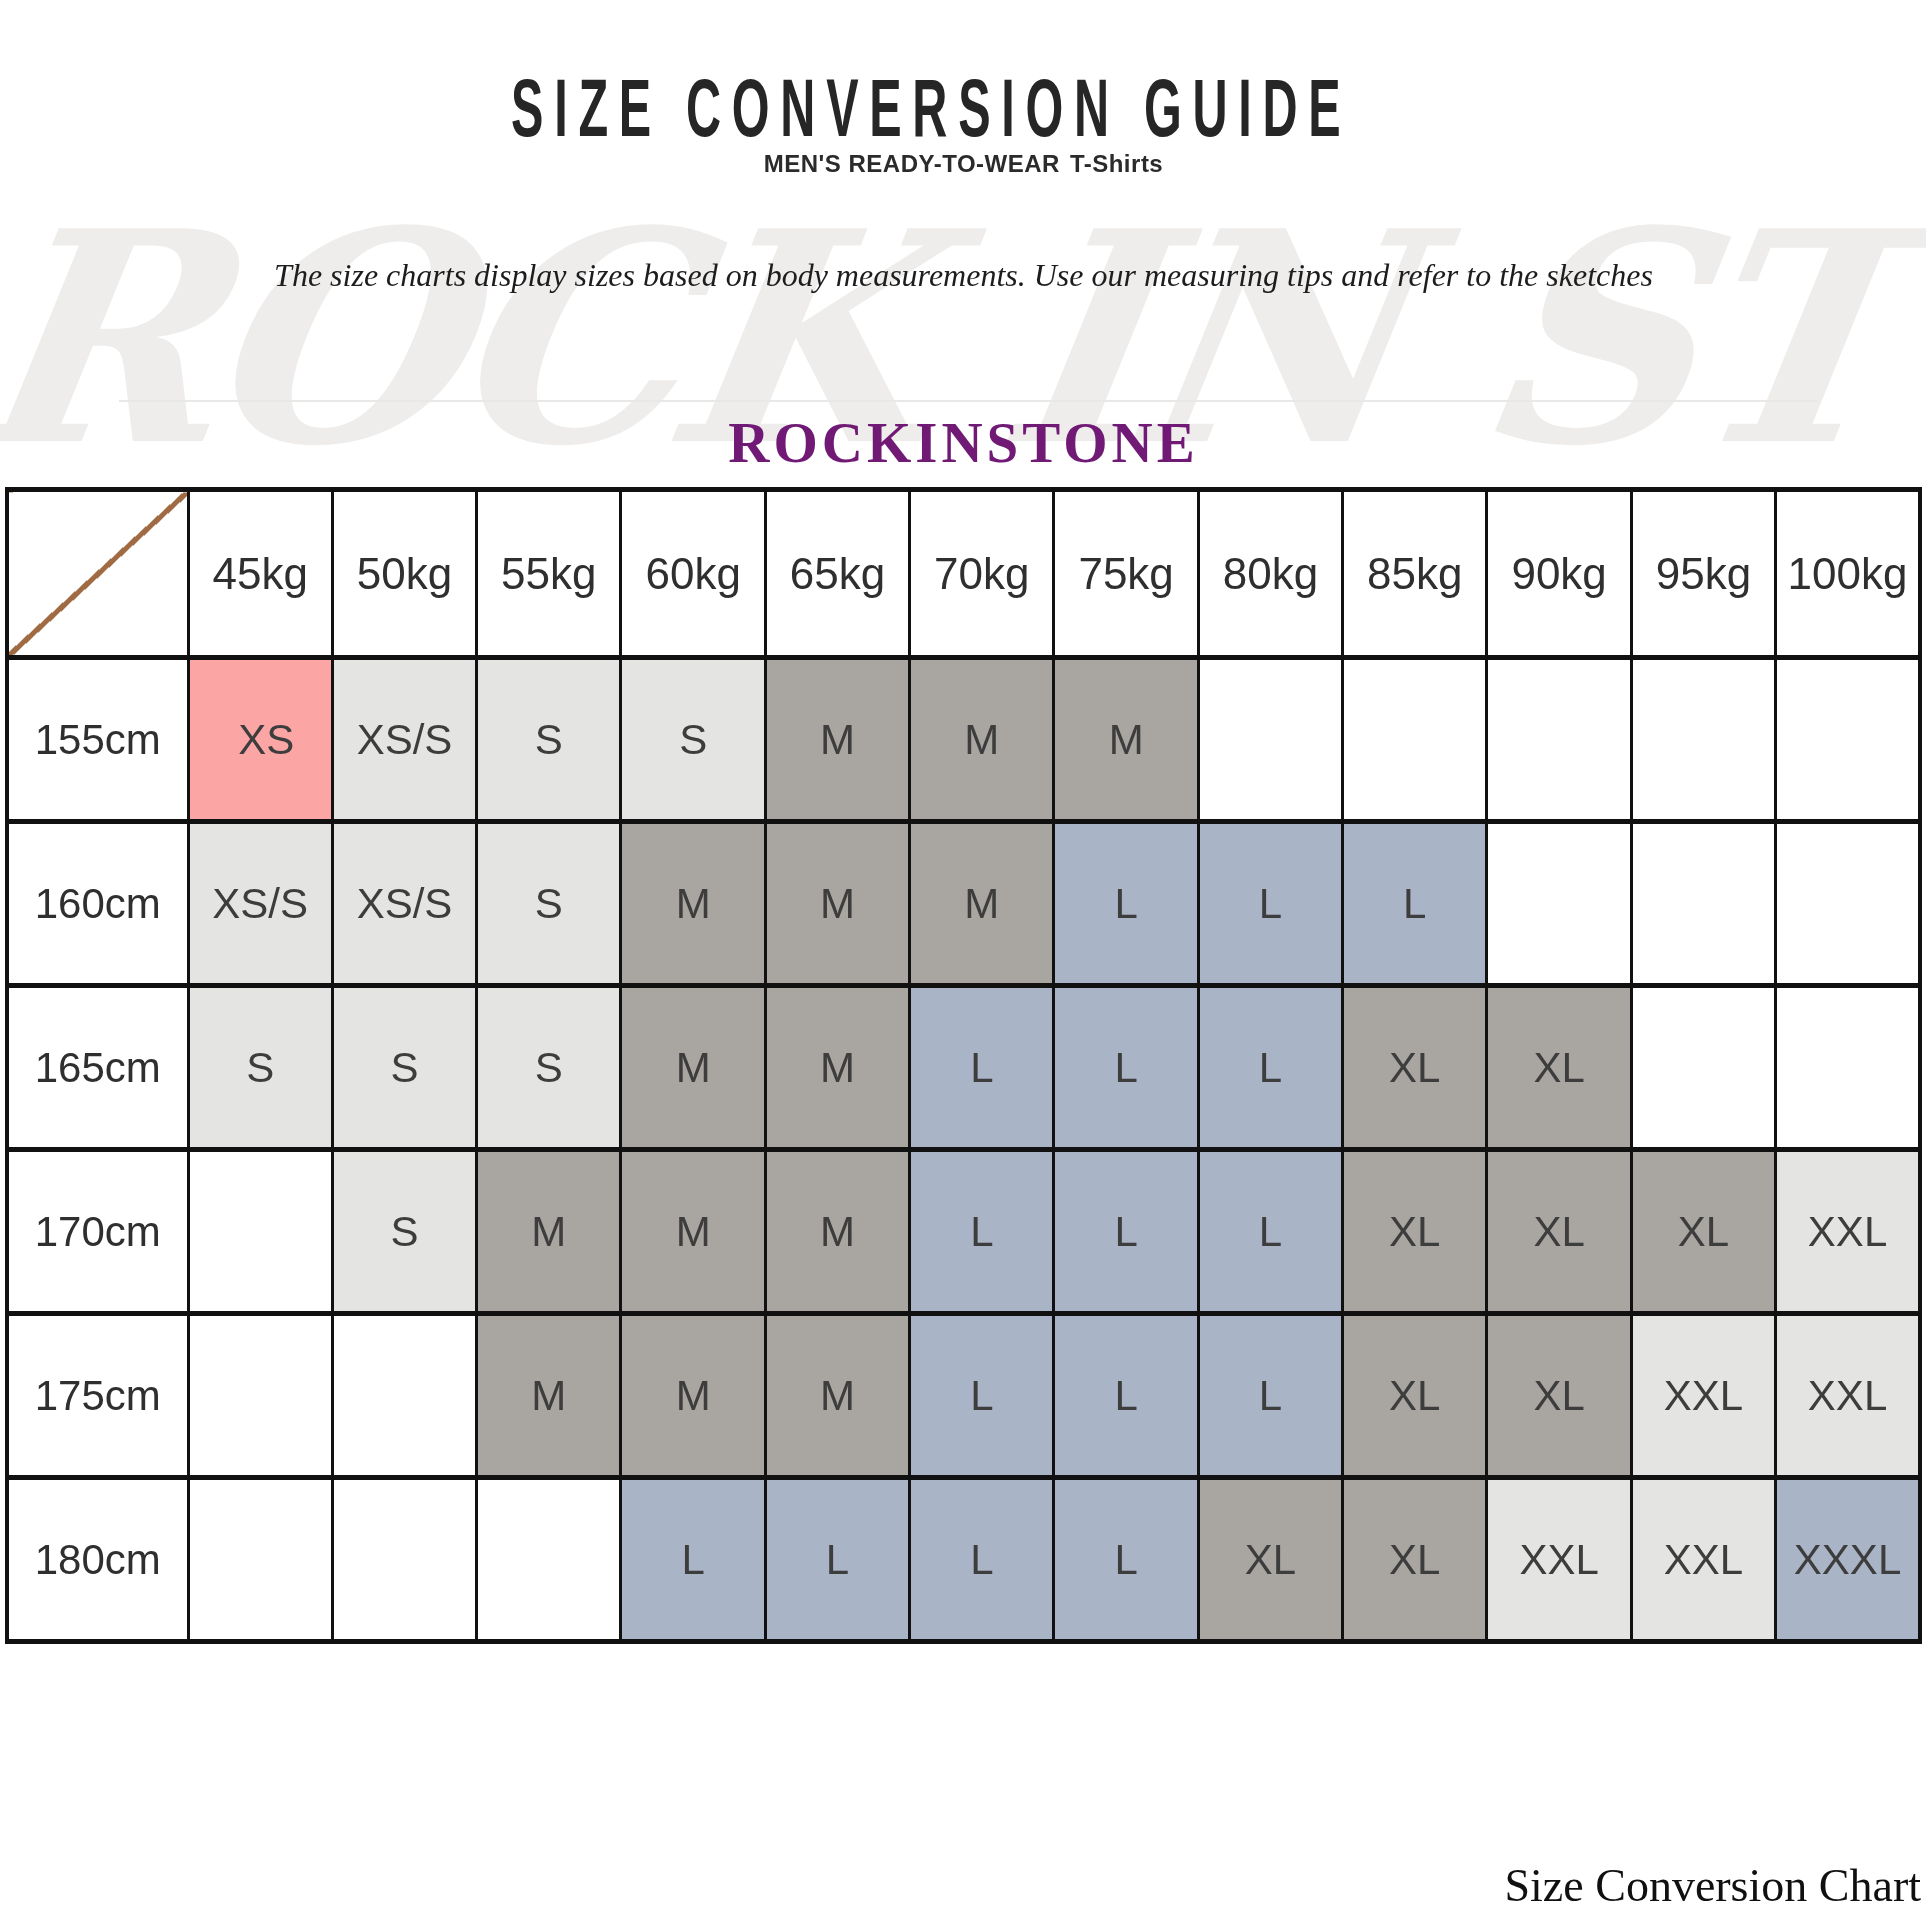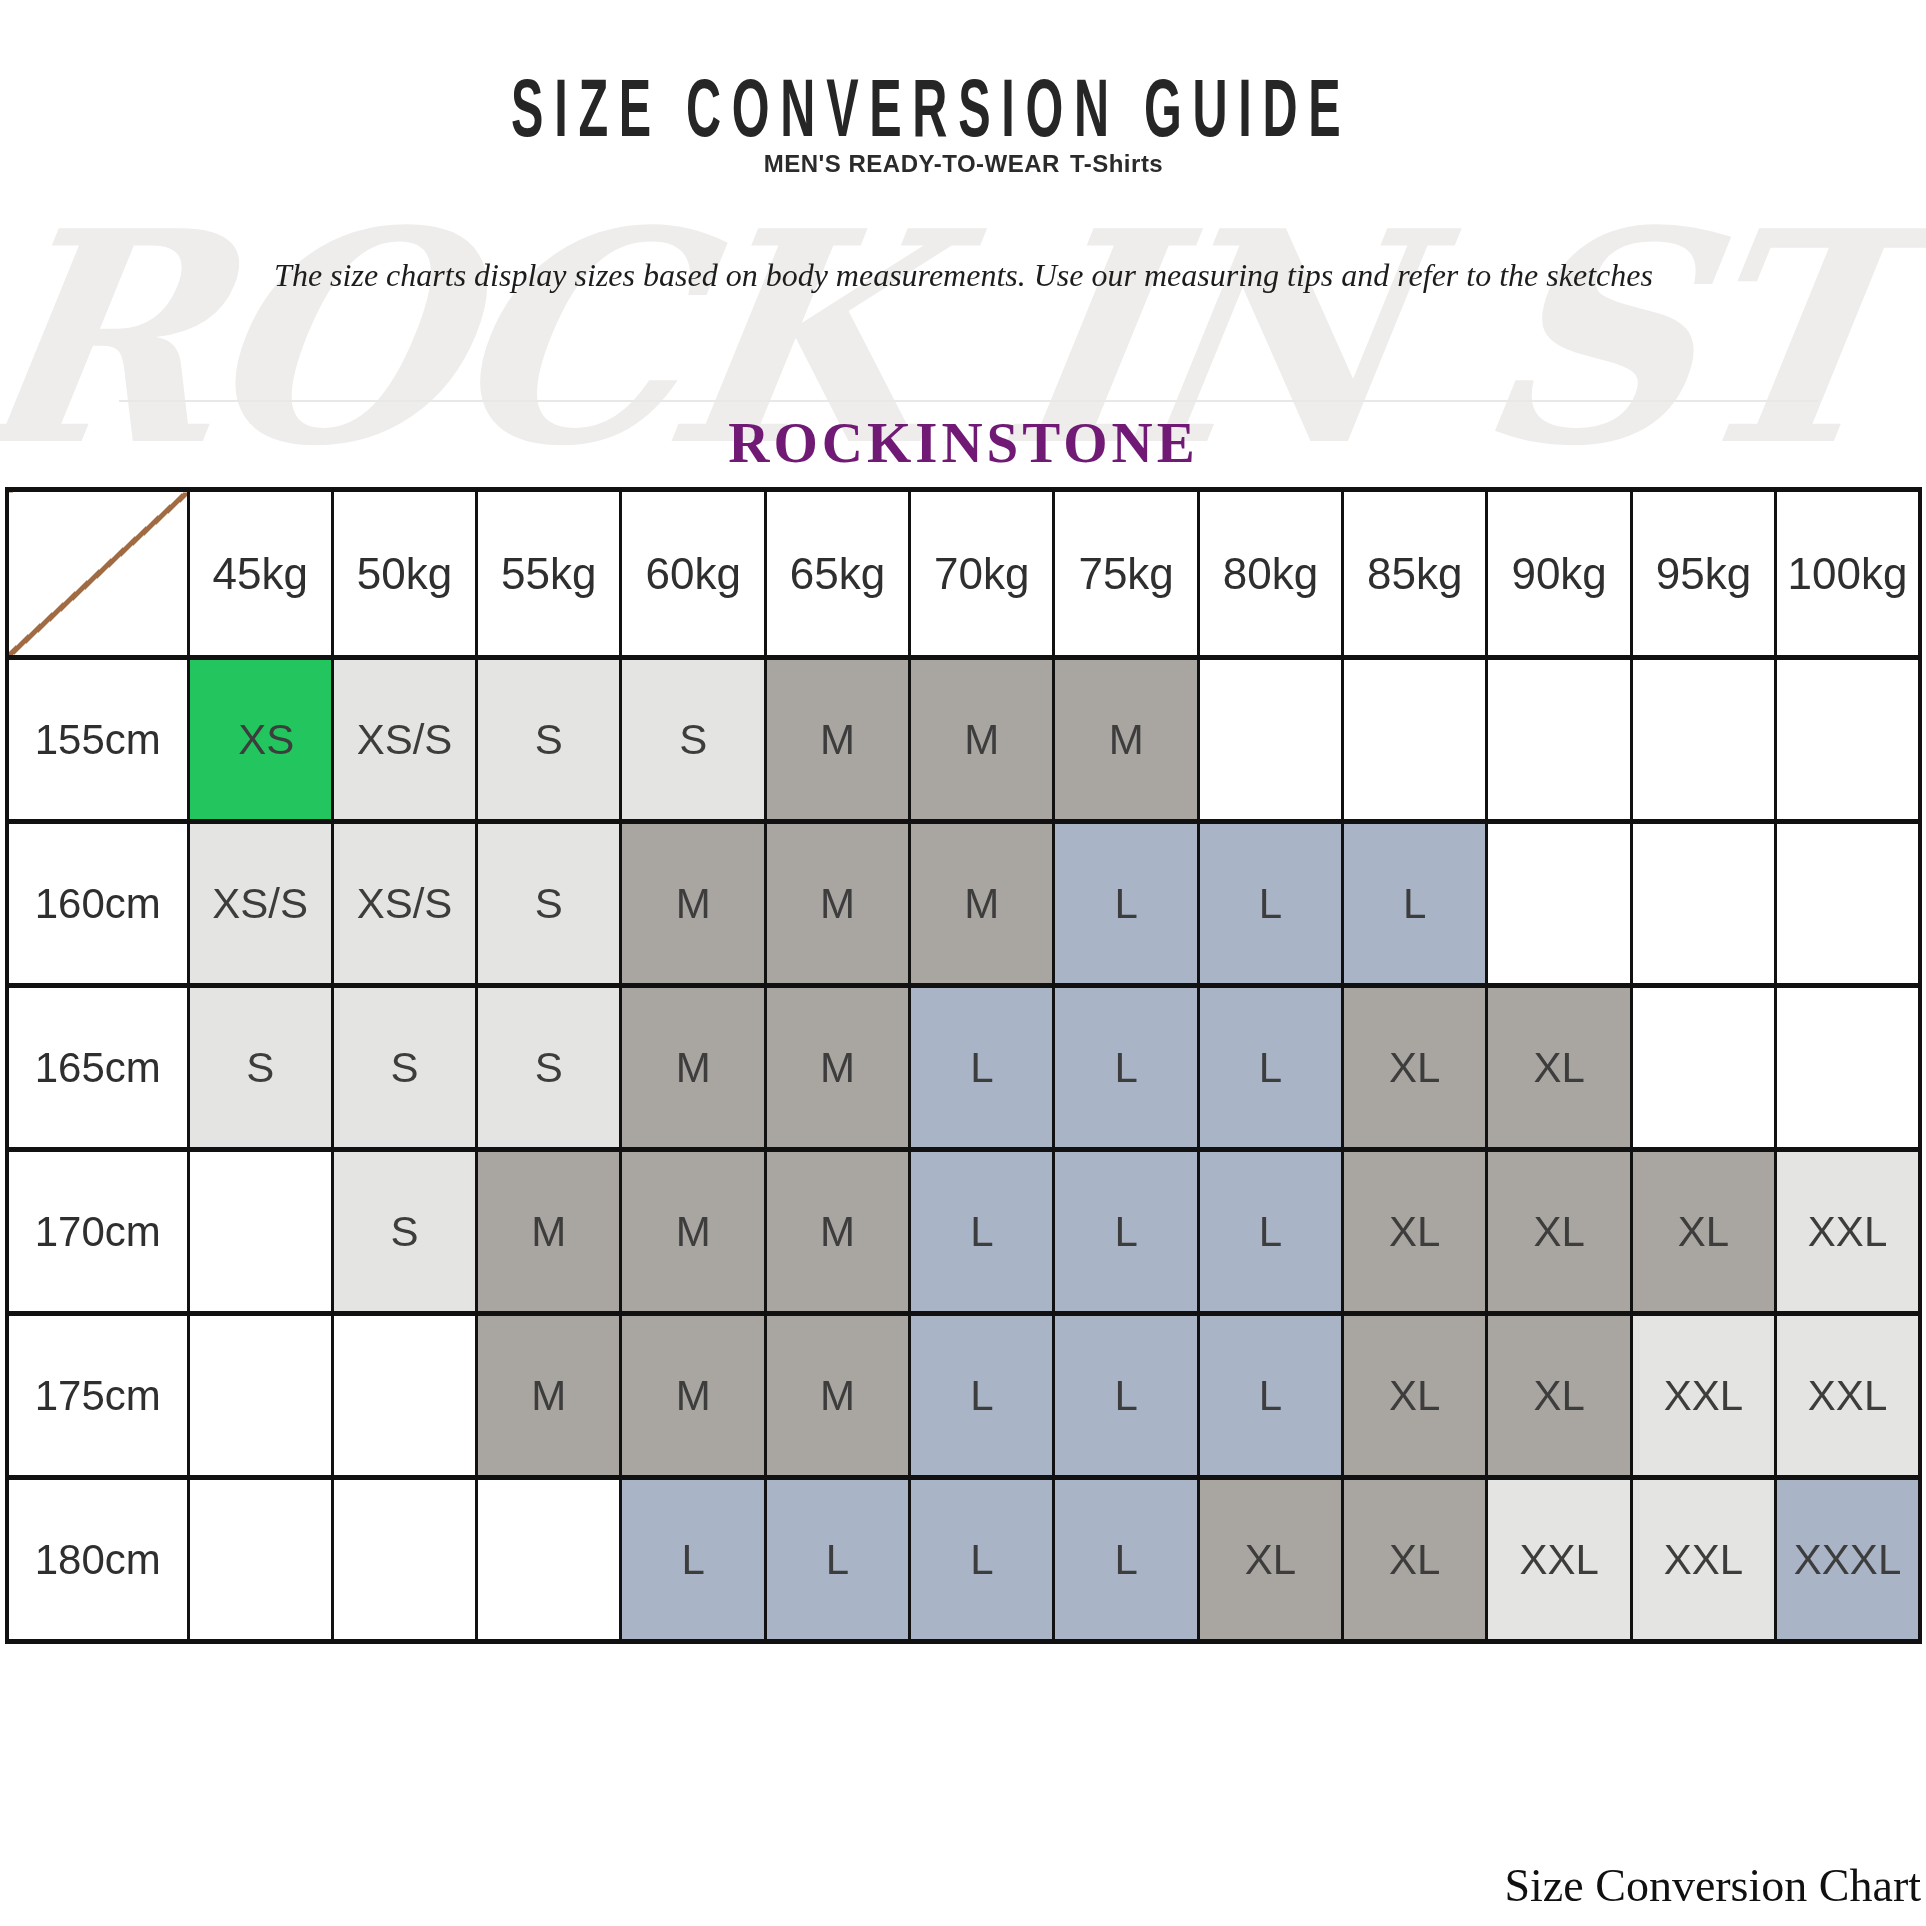--- a/index.html
+++ b/index.html
@@ -79,21 +79,21 @@
         <th>80kg</th>
         <th>85kg</th>
         <th>90kg</th>
         <th>95kg</th>
         <th>100kg</th>
       </tr>
     </thead>
     <tbody>
         <tr>
           <th>155cm</th>
-          <td style="background: #22c55e; padding-left: 13px;">XS</td>
+          <td style="background: #fca5a5; padding-left: 13px;">XS</td>
           <td style="background: rgb(228, 228, 226);">XS/S</td>
           <td style="background: rgb(228, 228, 226);">S</td>
           <td style="background: rgb(228, 228, 226);">S</td>
           <td style="background: rgb(169, 165, 161);">M</td>
           <td style="background: rgb(169, 165, 161);">M</td>
           <td style="background: rgb(169, 165, 161);">M</td>
           <td></td>
           <td></td>
           <td></td>
           <td></td>

